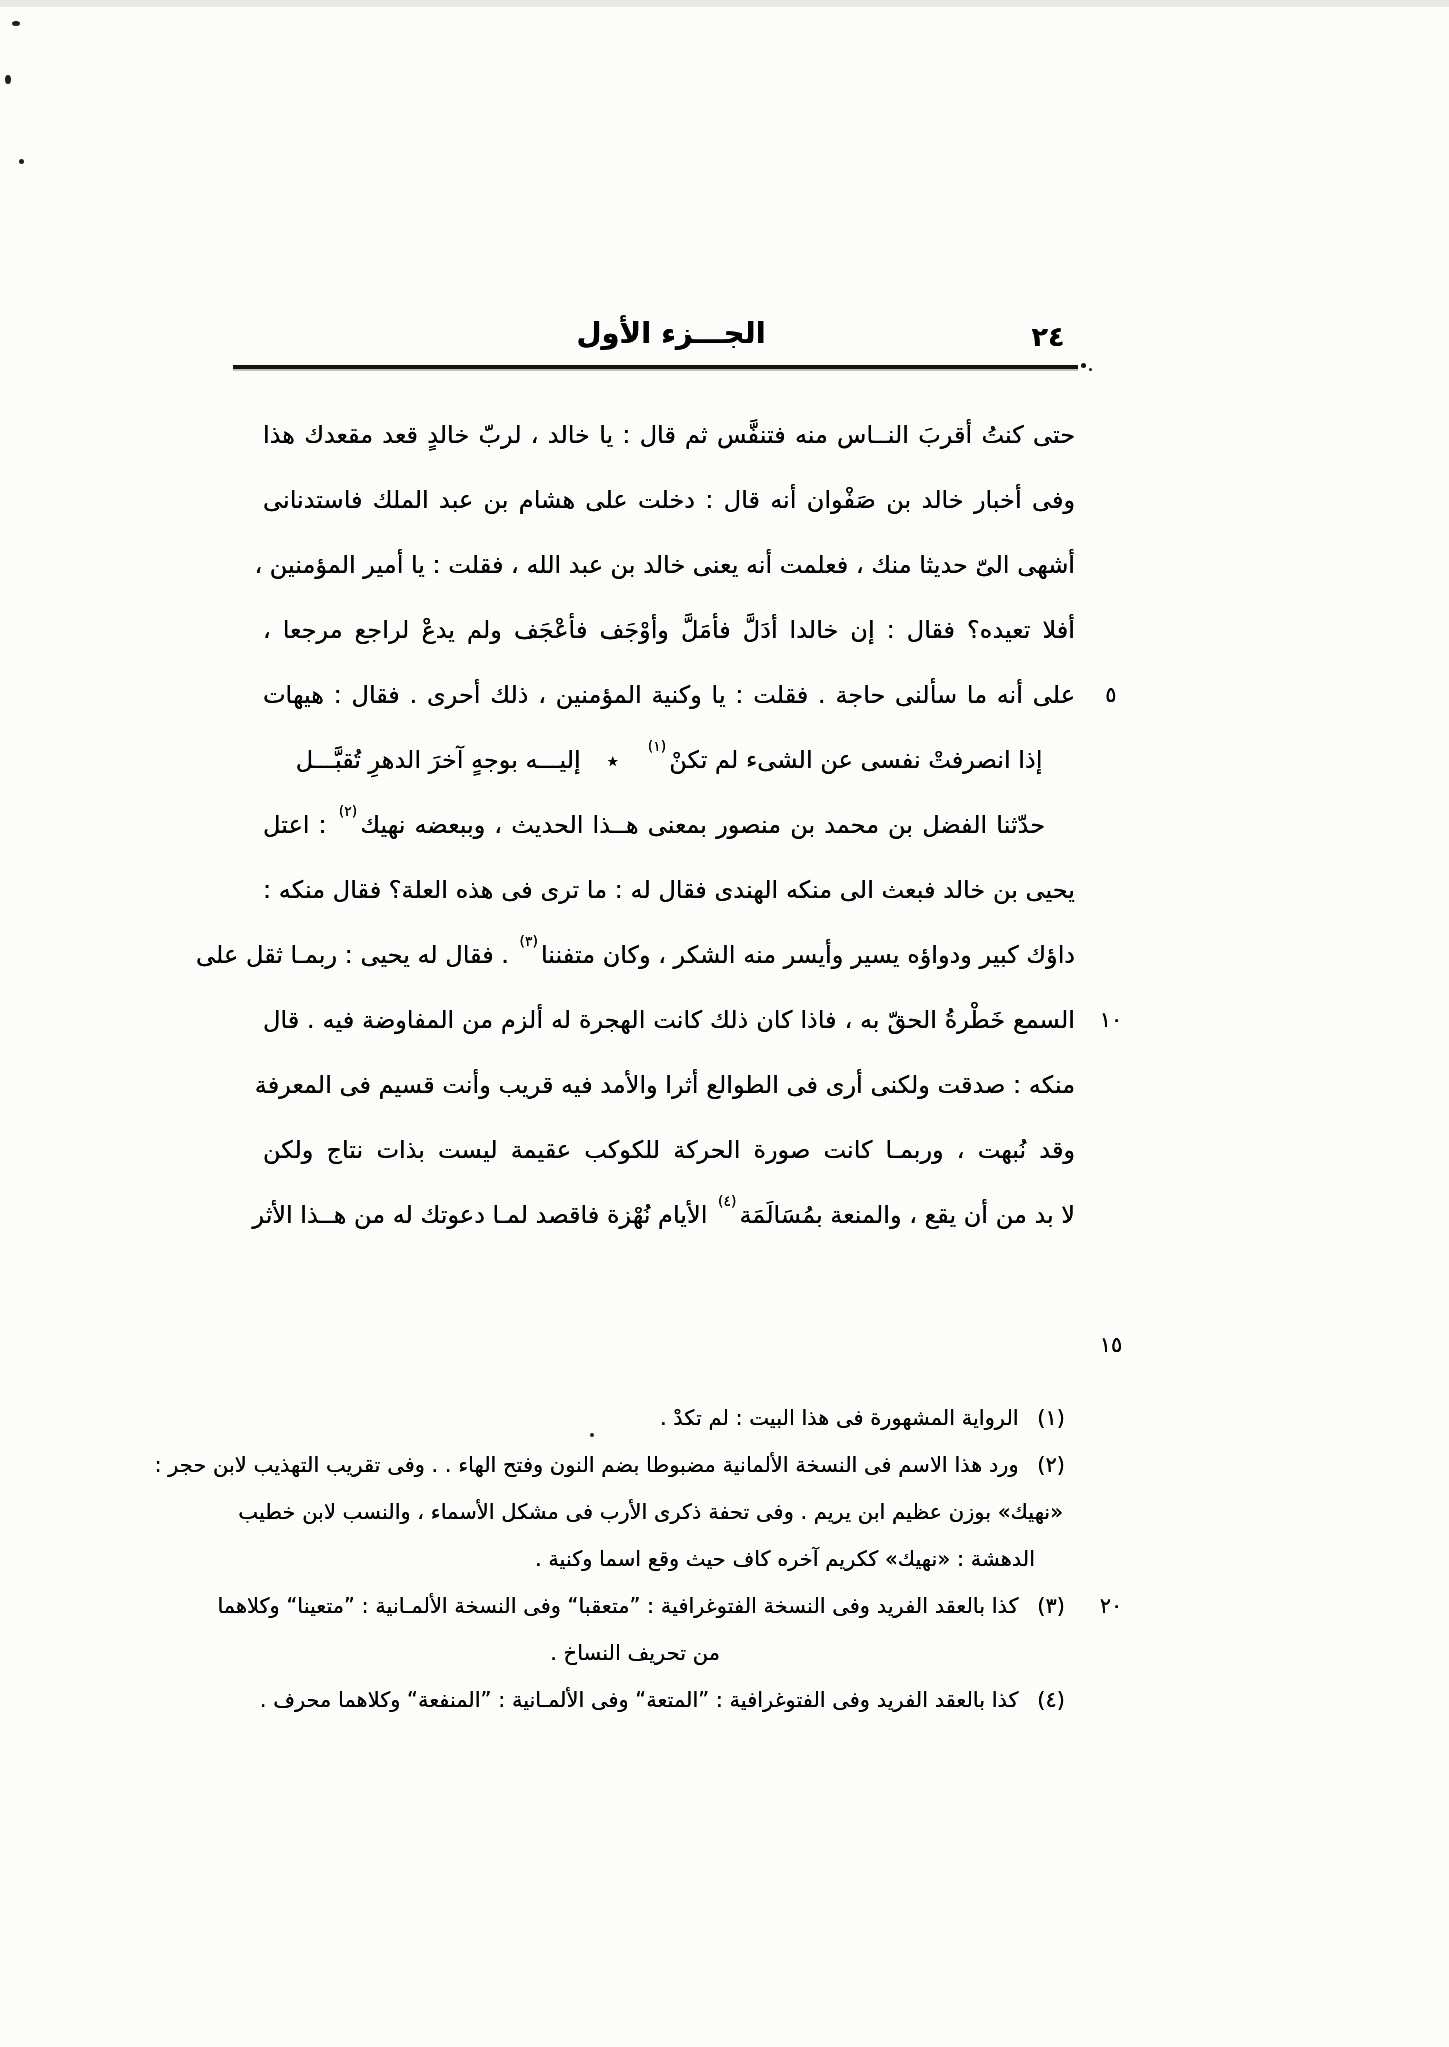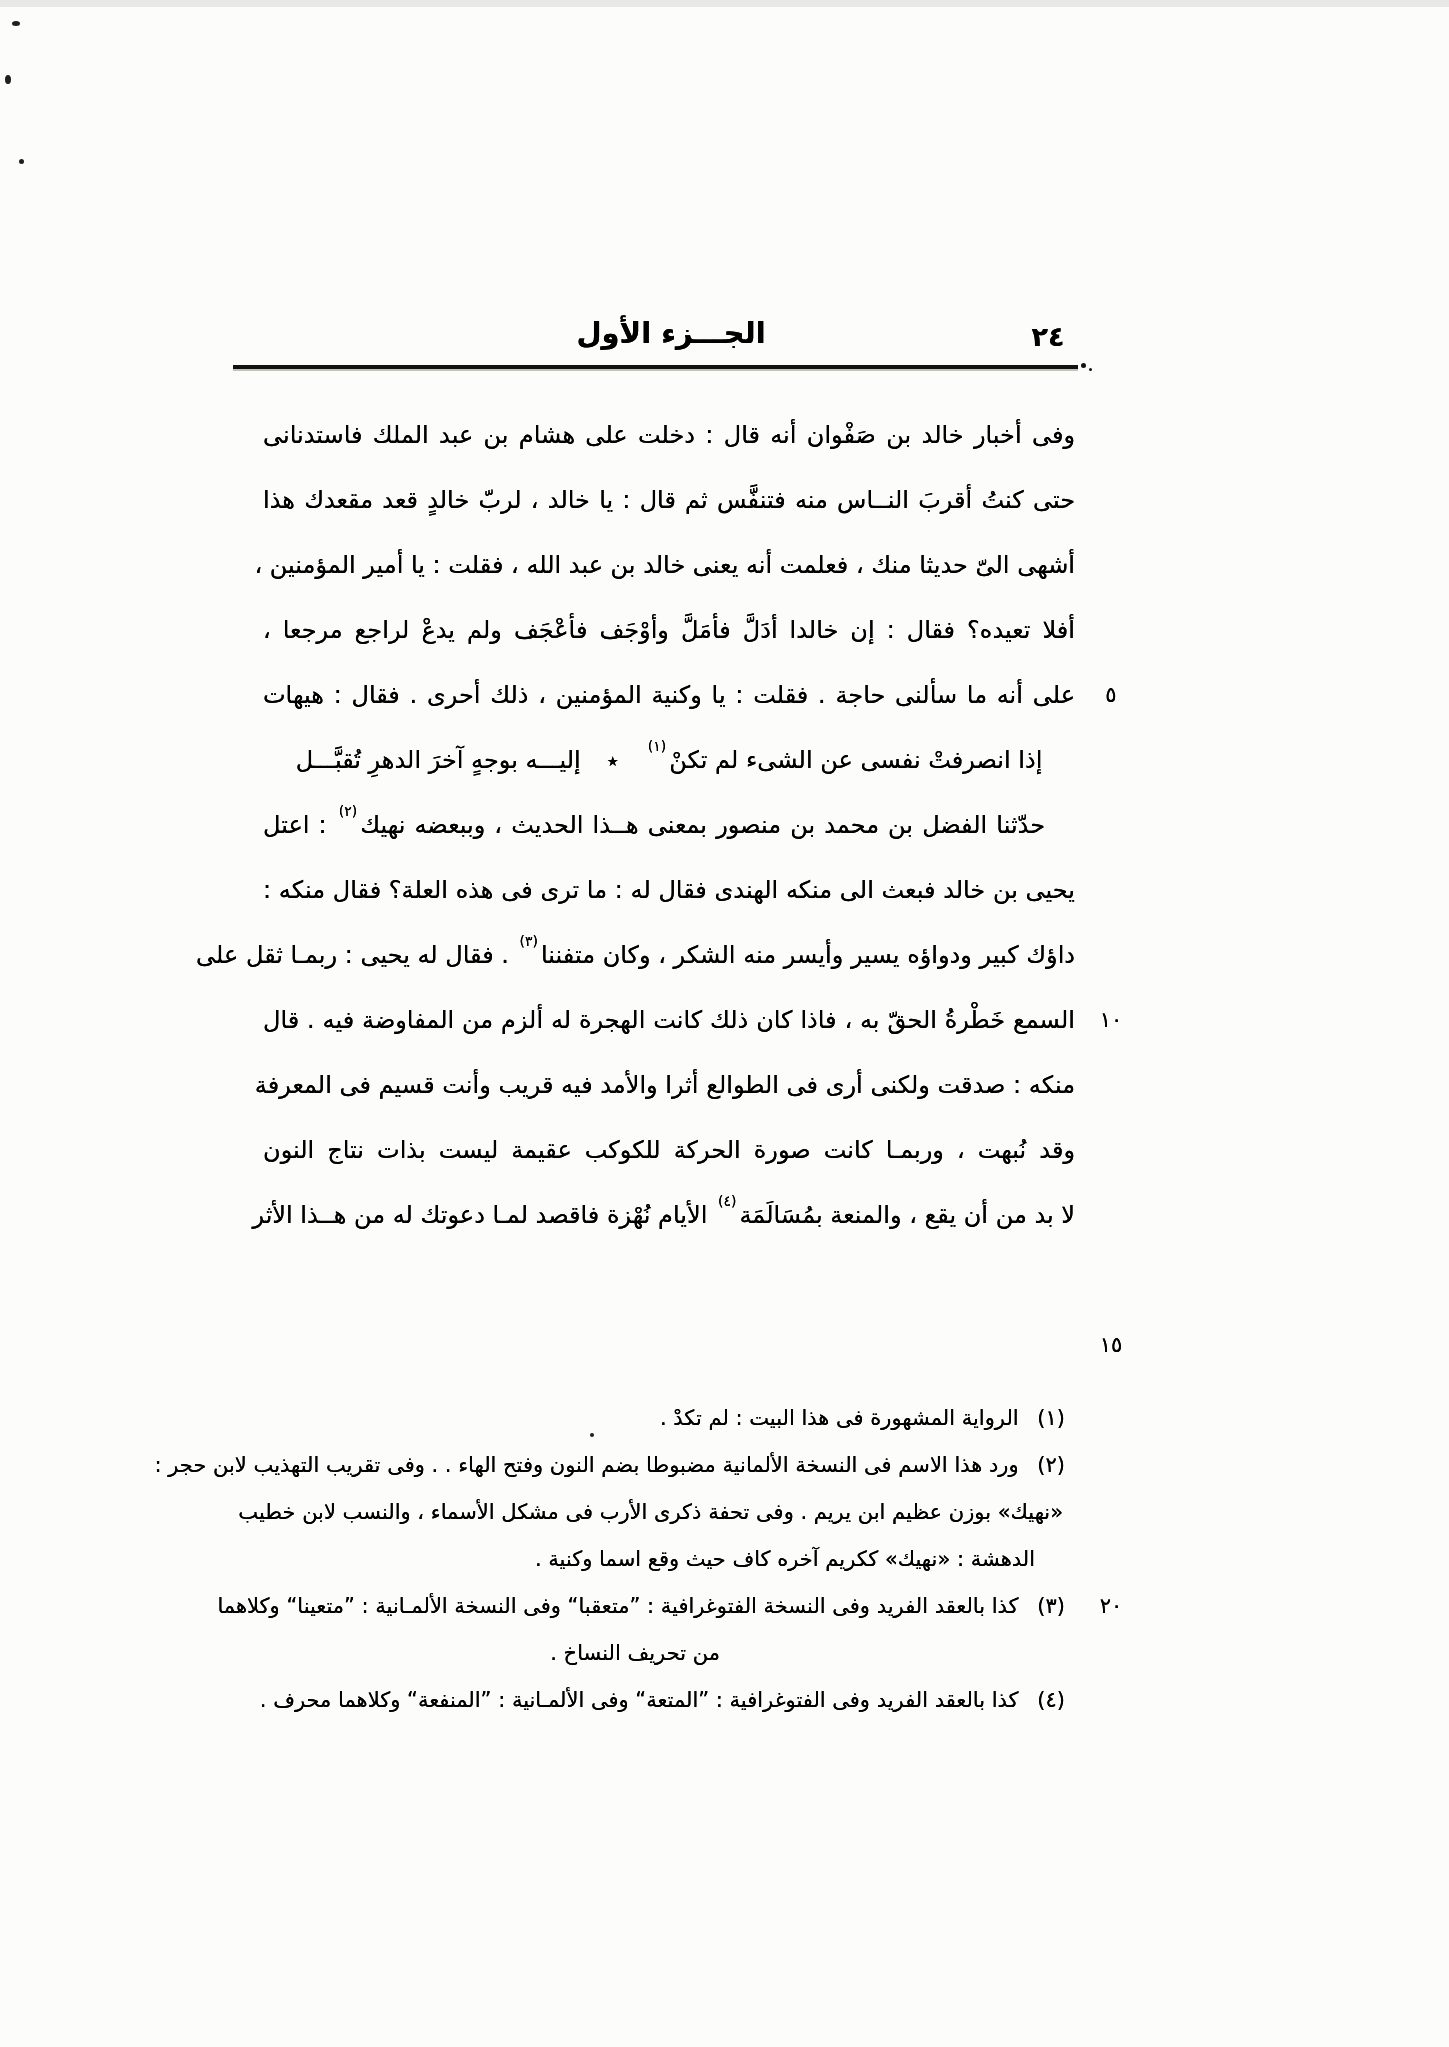--- a/index.html
+++ b/index.html
@@ -78,43 +78,43 @@
   <div class="speck" style="left:19px;top:152px;width:5px;height:5px;"></div>
   <div class="speck" style="left:590px;top:1426px;width:4px;height:4px;"></div>
 
   <div class="header-title txt">الجـــزء الأول</div>
   <div class="page-number txt">٢٤</div>
   <div class="header-rule"></div>
   <div class="rule-dot" style="left:1081px;top:356px;width:5px;height:5px;"></div>
   <div class="rule-dot" style="left:1089px;top:361px;width:3px;height:3px;"></div>
 
   <div class="body-block">
+    <div class="body-line txt">حتى كنتُ أقربَ النــاس منه فتنفَّس ثم قال : يا خالد ، لربّ خالدٍ قعد مقعدك هذا</div>
     <div class="body-line txt">وفى أخبار خالد بن صَفْوان أنه قال : دخلت على هشام بن عبد الملك فاستدنانى</div>
-    <div class="body-line txt">حتى كنتُ أقربَ النــاس منه فتنفَّس ثم قال : يا خالد ، لربّ خالدٍ قعد مقعدك هذا</div>
     <div class="body-line txt">أشهى الىّ حديثا منك ، فعلمت أنه يعنى خالد بن عبد الله ، فقلت : يا أمير المؤمنين ،</div>
     <div class="body-line txt">أفلا تعيده؟ فقال : إن خالدا أدَلَّ فأمَلَّ وأوْجَف فأعْجَف ولم يدعْ لراجع مرجعا ،</div>
     <div class="body-line txt">على أنه ما سألنى حاجة . فقلت : يا وكنية المؤمنين ، ذلك أحرى . فقال : هيهات</div>
 
     <div class="body-line verse txt">
       <span>إذا انصرفتْ نفسى عن الشىء لم تكنْ</span><span class="fn-sup">(١)</span><span class="verse-star">٭</span><span>إليـــه بوجهٍ آخرَ الدهرِ تُقبَّـــل</span>
     </div>
 
     <div class="body-line indent txt">
       <span>حدّثنا الفضل بن محمد بن منصور بمعنى هــذا الحديث ، وببعضه نهيك</span><span class="fn-sup">(٢)</span><span> : اعتل</span>
     </div>
 
     <div class="body-line txt">يحيى بن خالد فبعث الى منكه الهندى فقال له : ما ترى فى هذه العلة؟ فقال منكه :</div>
 
     <div class="body-line txt">
       <span>داؤك كبير ودواؤه يسير وأيسر منه الشكر ، وكان متفننا</span><span class="fn-sup">(٣)</span><span> . فقال له يحيى : ربمـا ثقل على</span>
     </div>
 
     <div class="body-line txt">السمع خَطْرةُ الحقّ به ، فاذا كان ذلك كانت الهجرة له ألزم من المفاوضة فيه . قال</div>
     <div class="body-line txt">منكه : صدقت ولكنى أرى فى الطوالع أثرا والأمد فيه قريب وأنت قسيم فى المعرفة</div>
-    <div class="body-line txt">وقد نُبهت ، وربمـا كانت صورة الحركة للكوكب عقيمة ليست بذات نتاج النون</div>
+    <div class="body-line txt">وقد نُبهت ، وربمـا كانت صورة الحركة للكوكب عقيمة ليست بذات نتاج ولكن</div>
 
     <div class="body-line txt">
       <span>لا بد من أن يقع ، والمنعة بمُسَالَمَة</span><span class="fn-sup">(٤)</span><span> الأيام نُهْزة فاقصد لمـا دعوتك له من هــذا الأثر</span>
     </div>
 
   </div>
 
   <div class="margin-num txt" style="top:656px;line-height:65px;">٥</div>
   <div class="margin-num txt" style="top:981px;line-height:65px;">١٠</div>
   <div class="margin-num txt" style="top:1306px;line-height:65px;">١٥</div>

